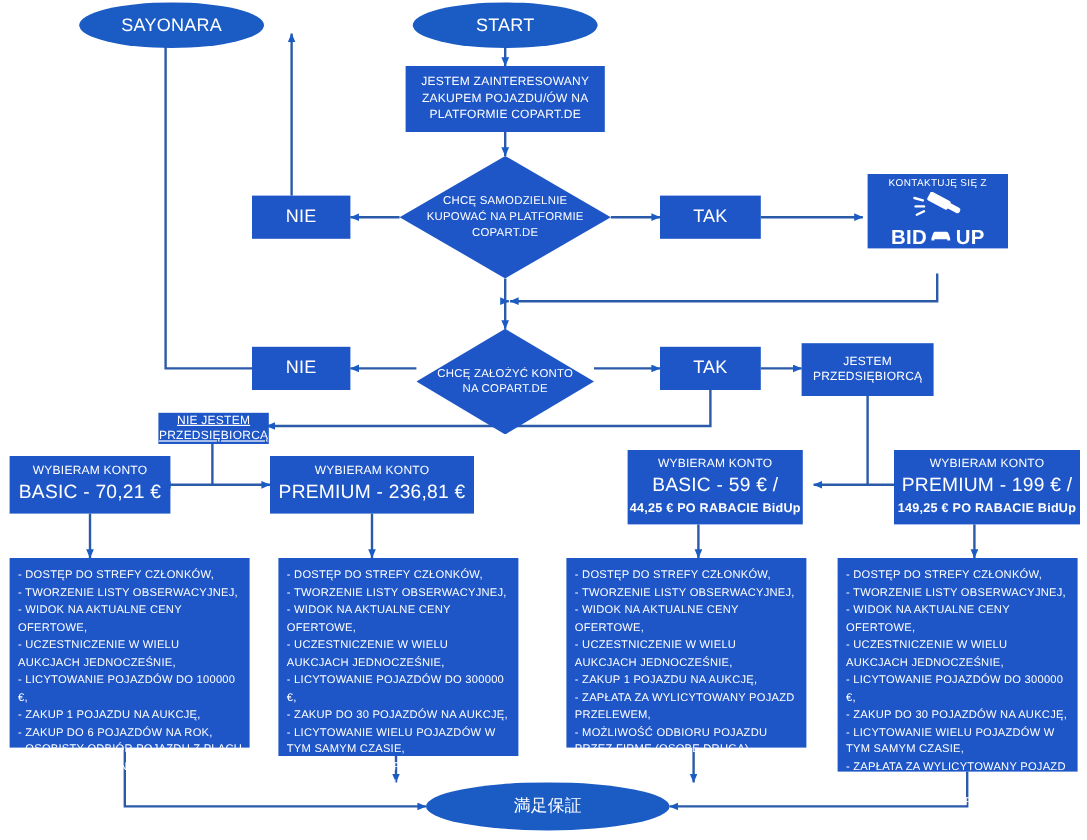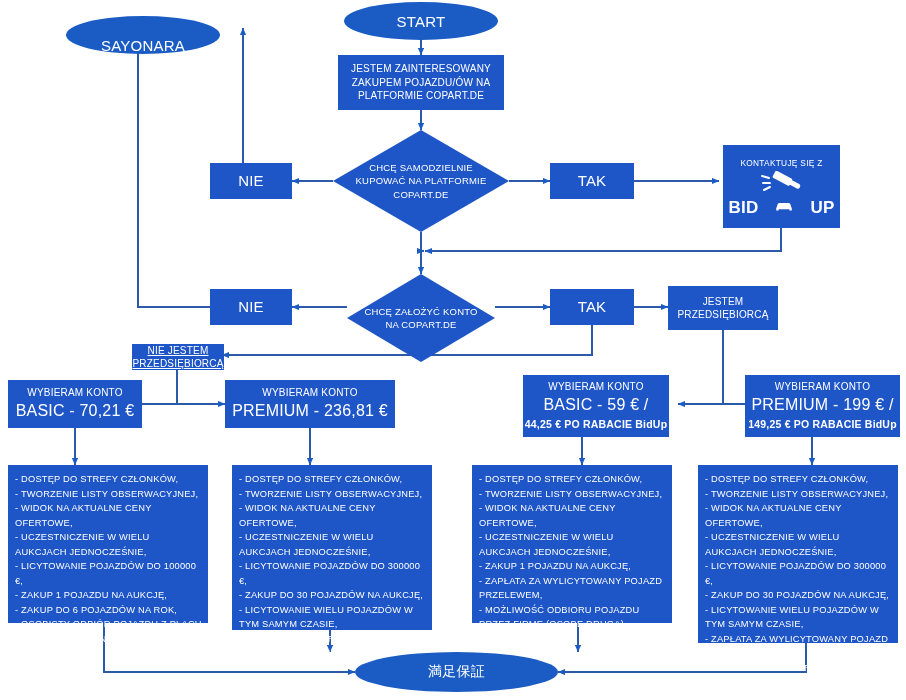--- a/index.html
+++ b/index.html
@@ -18,21 +18,21 @@
   .diamond{background:transparent;}
   .diamond .dshape{position:absolute;left:0;top:0;width:100%;height:100%;
         background:#1e56c8;clip-path:polygon(50% 0,100% 50%,50% 100%,0 50%);}
   .diamond .dtext{position:relative;z-index:2;font-size:9.5px;line-height:1.4;
         padding:0 12px;}
   .bullets{display:block;text-align:left;align-items:stretch;justify-content:flex-start;
         padding:7px 6px 7px 7px;font-size:9.3px;line-height:1.56;}
   .bullets div{white-space:normal;}
   .bidup{flex-direction:column;gap:2px;padding:6px 4px;}
   .bidup .cap{font-size:8.3px;letter-spacing:.3px;}
-  .logo{display:flex;align-items:center;justify-content:center;gap:16px;
+  .logo{display:flex;align-items:center;justify-content:center;gap:2px;
         font-weight:bold;font-size:17px;line-height:1;margin-top:0;}
   .gavel{display:block;margin:0 auto -2px auto;}
   .acct{flex-direction:column;line-height:1.4;}
   .acct .l1{font-size:10px;}
   .acct .l2{font-size:16px;}
   .acct .l3{font-size:10.5px;font-weight:bold;}
 </style>
 </head>
 <body>
 
@@ -88,42 +88,42 @@
       <path d="M330,630 L330,652"></path>
       <path d="M578,623 L578,652"></path>
       <path d="M806,643 L806,672 L558,672"></path>
     </g>
   </svg>
 
   <div class="node ellipse" style="left:344px;top:2px;width:154px;height:38px;">
     <span>START</span>
   </div>
 
-  <div class="node ellipse" style="left:66px;top:16px;width:154px;height:38px;align-items:flex-end;">
+  <div class="node ellipse" style="left:66px;top:2px;width:154px;height:38px;">
     <span>SAYONARA</span>
   </div>
 
   <div class="node box mid" style="left:338px;top:55px;width:166px;height:55px;">
     <span>JESTEM ZAINTERESOWANY ZAKUPEM POJAZDU/ÓW NA PLATFORMIE COPART.DE</span>
   </div>
 
   <div class="node diamond" style="left:333px;top:130px;width:176px;height:102px;">
     <span class="dshape"></span>
     <span class="dtext">CHCĘ SAMODZIELNIE KUPOWAĆ NA PLATFORMIE COPART.DE</span>
   </div>
 
   <div class="node box big" style="left:210px;top:163px;width:82px;height:36px;">
     <span>NIE</span>
   </div>
 
   <div class="node box big" style="left:550px;top:163px;width:84px;height:36px;">
     <span>TAK</span>
   </div>
 
-  <div class="node box bidup" style="left:723px;top:145px;width:117px;height:83px;">
+  <div class="node box bidup" style="left:723px;top:145px;width:117px;height:62px;">
     <span class="cap">KONTAKTUJĘ SIĘ Z</span>
     <span class="gavel">
       <svg width="46" height="24" viewBox="0 0 46 24">
         <g stroke="#ffffff" stroke-width="2" stroke-linecap="round">
           <line x1="3" y1="5" x2="10" y2="7"></line>
           <line x1="4" y1="12" x2="11" y2="12"></line>
           <line x1="5" y1="19" x2="11" y2="16"></line>
         </g>
         <g fill="#ffffff">
           <rect x="14" y="3" width="19" height="8" rx="1.5" transform="rotate(28 23 7)"></rect>

